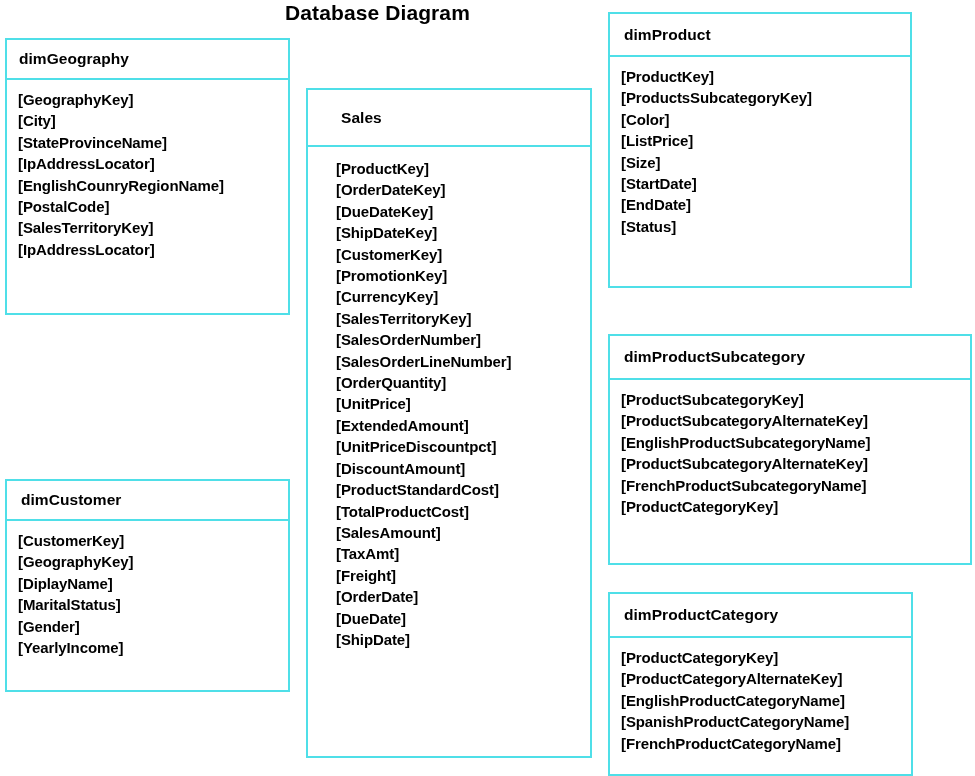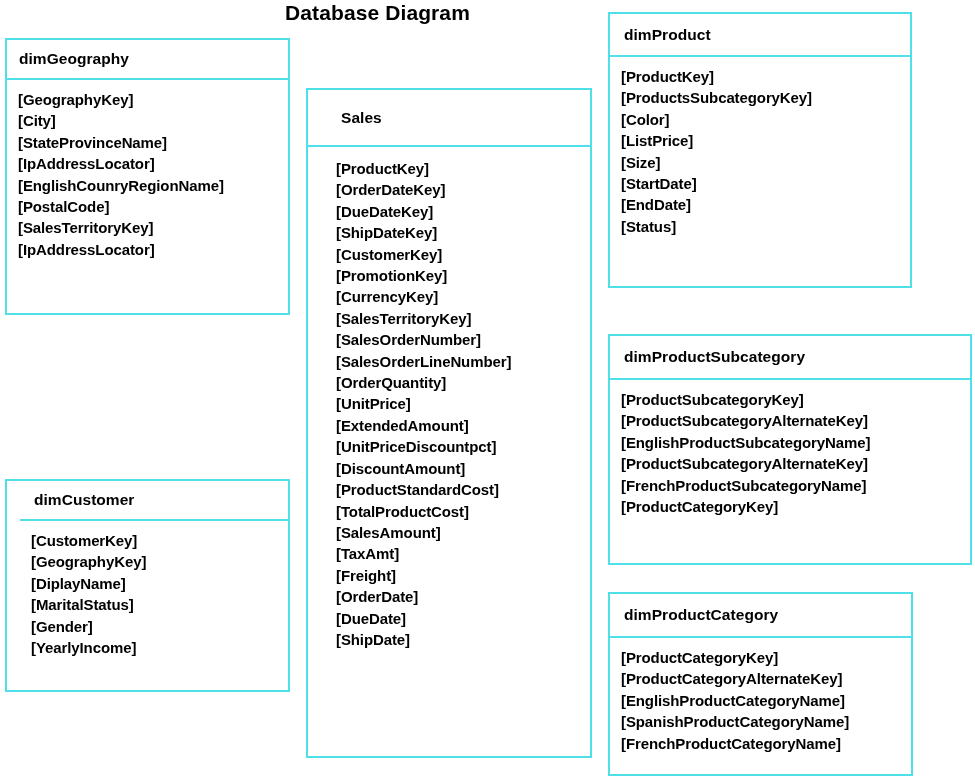--- a/index.html
+++ b/index.html
@@ -77,21 +77,21 @@
       <div class="field">[City]</div>
       <div class="field">[StateProvinceName]</div>
       <div class="field">[IpAddressLocator]</div>
       <div class="field">[EnglishCounryRegionName]</div>
       <div class="field">[PostalCode]</div>
       <div class="field">[SalesTerritoryKey]</div>
       <div class="field">[IpAddressLocator]</div>
     </div>
   </div>
 
-  <div class="entity" style="left:5px; top:479px; width:285px; height:213px;padding-left:13px;">
+  <div class="entity" style="left:5px; top:479px; width:285px; height:213px;">
     <div class="entity-header" style="height:40px;">
       <span class="entity-title">dimCustomer</span>
     </div>
     <div class="entity-body">
       <div class="field">[CustomerKey]</div>
       <div class="field">[GeographyKey]</div>
       <div class="field">[DiplayName]</div>
       <div class="field">[MaritalStatus]</div>
       <div class="field">[Gender]</div>
       <div class="field">[YearlyIncome]</div>

